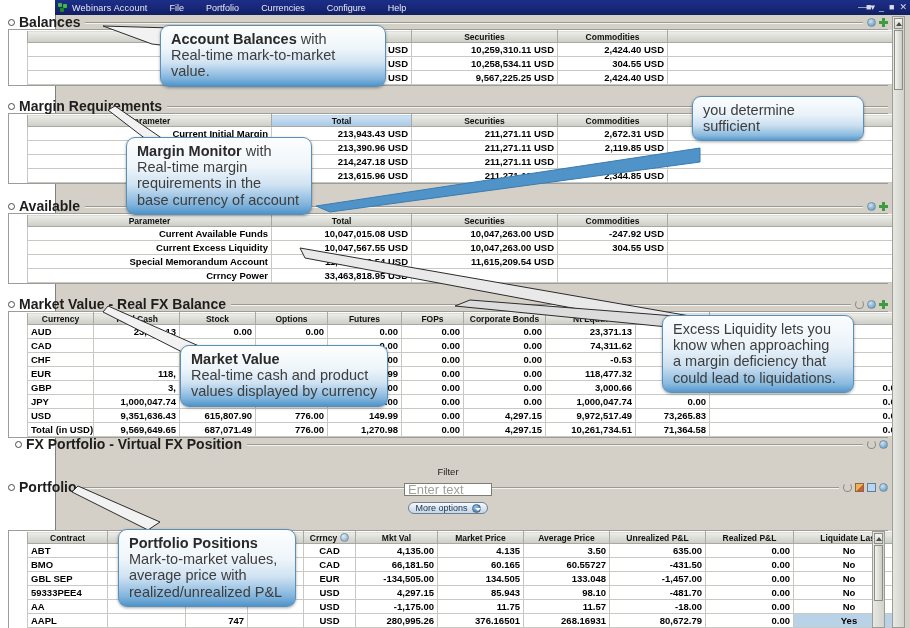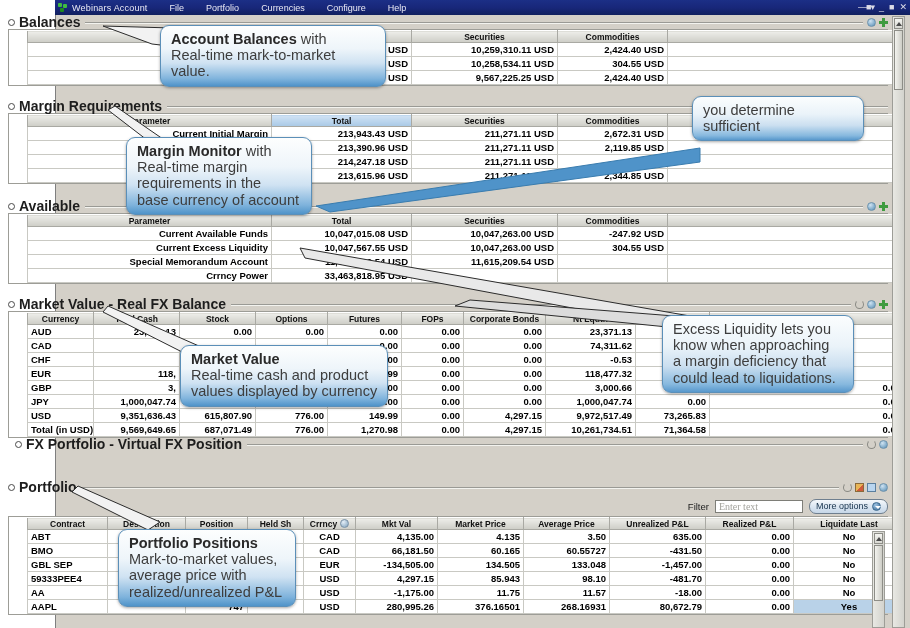--- a/index.html
+++ b/index.html
@@ -142,30 +142,30 @@
   td.r { text-align: right; }
   td.l { text-align: left; }
   td.c { text-align: center; }
   td.blank { background: #ffffff; }
   td.hl { background: #b9d2e8; }
   .tbl-wrap { border: 1px solid #9d9d97; background: #fff; }
 
   
   .filterbar {
     display: flex; align-items: center; justify-content: flex-end;
-    gap: 6px; height: 16px; margin-bottom: 2px;
+    gap: 6px; height: 16px; margin-bottom: 16px; flex-direction: column;
   }
   .filterbar .flabel { font-size: 9.5px; color: #1b1b1b; }
   .filter-input {
     width: 88px; height: 13px;
     border: 1px solid #7e7e78;
     background: #ffffff;
-    font-size: 10px; color: #a2a29c;
+    font-size: 13px; color: #a2a29c;
     padding: 0 3px;
-    display: flex; align-items: center; font-family: Liberation Serif, serif;
+    display: flex; align-items: center;
   }
   .more-btn {
     height: 15px; border: 1px solid #6f7f8f; border-radius: 7px;
     background: linear-gradient(to bottom,#f6f9fc 0%, #dbe6f1 50%, #c6d7e8 100%);
     font-size: 9px; color: #16324c; font-weight: normal;
     display: flex; align-items: center; gap: 4px;
     padding: 0 6px;
   }
   .more-btn .dot {
     width: 9px; height: 9px; border-radius: 50%;

